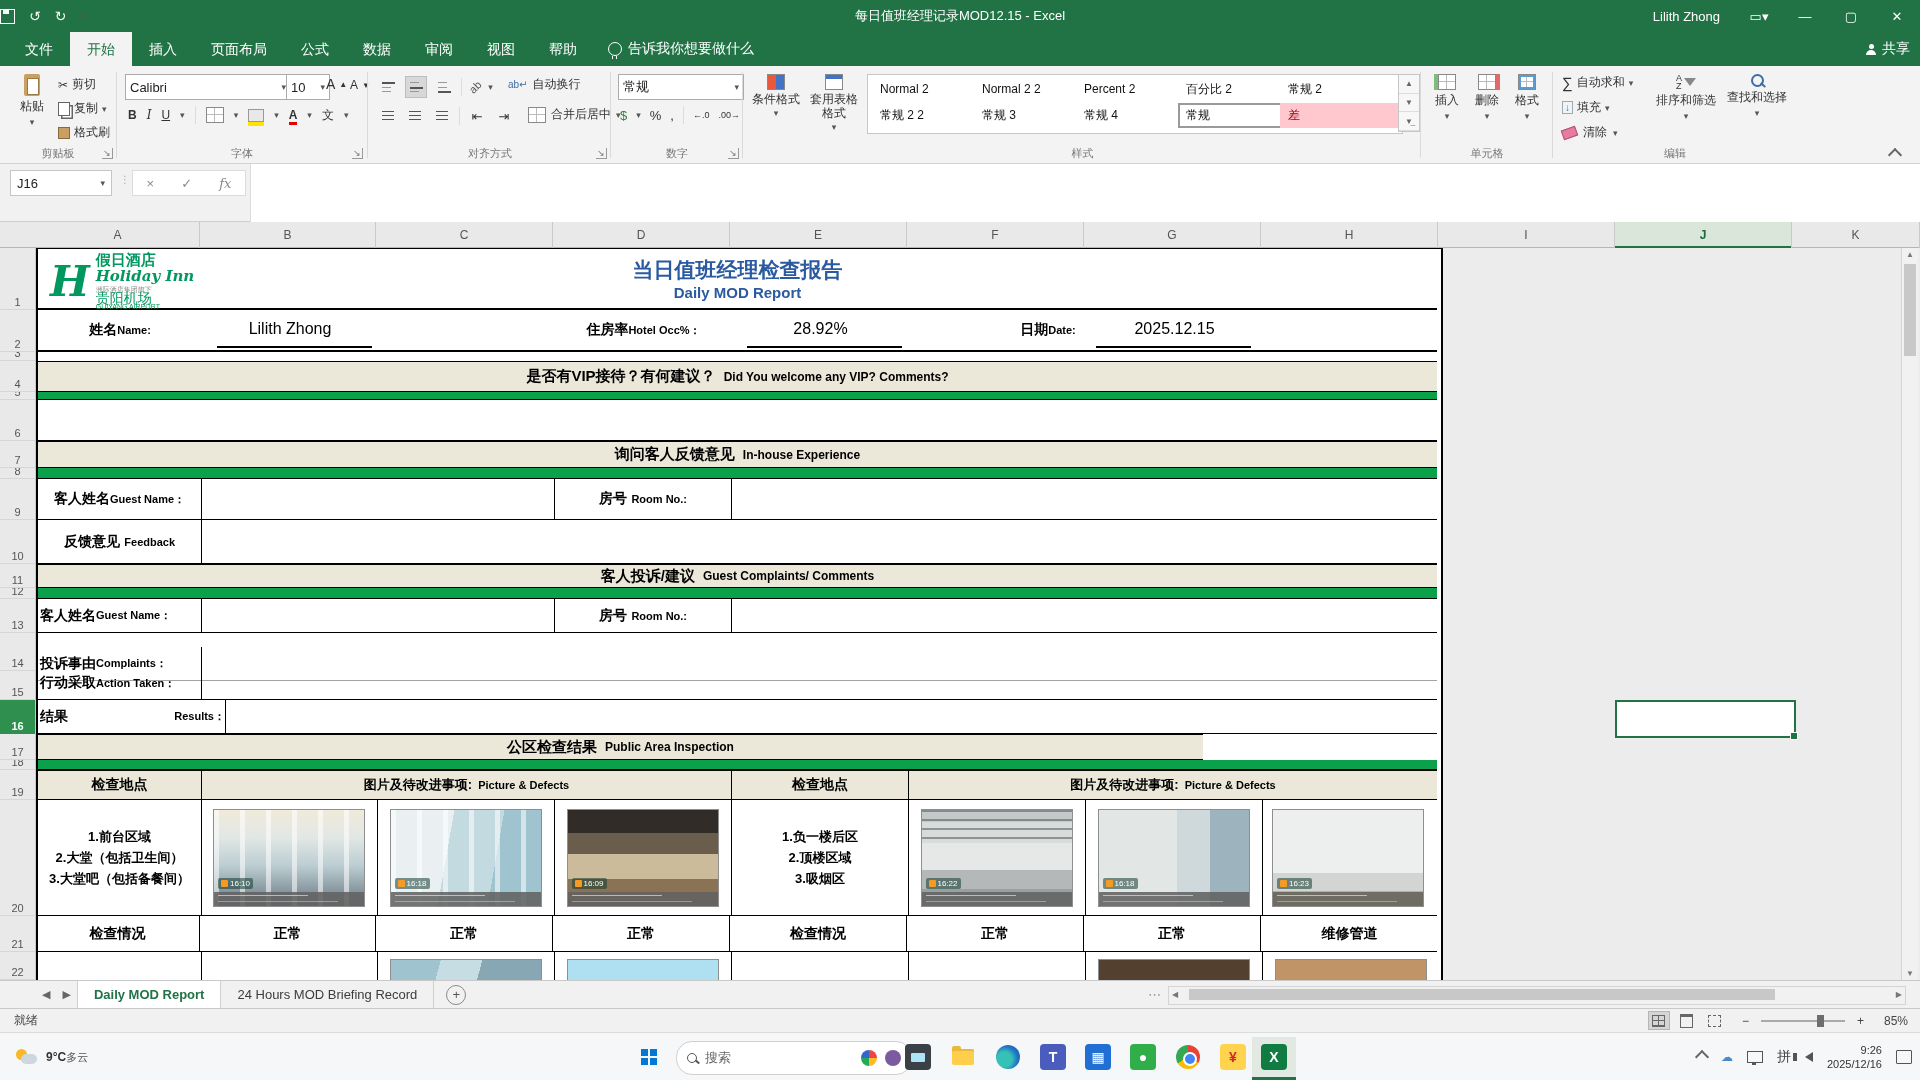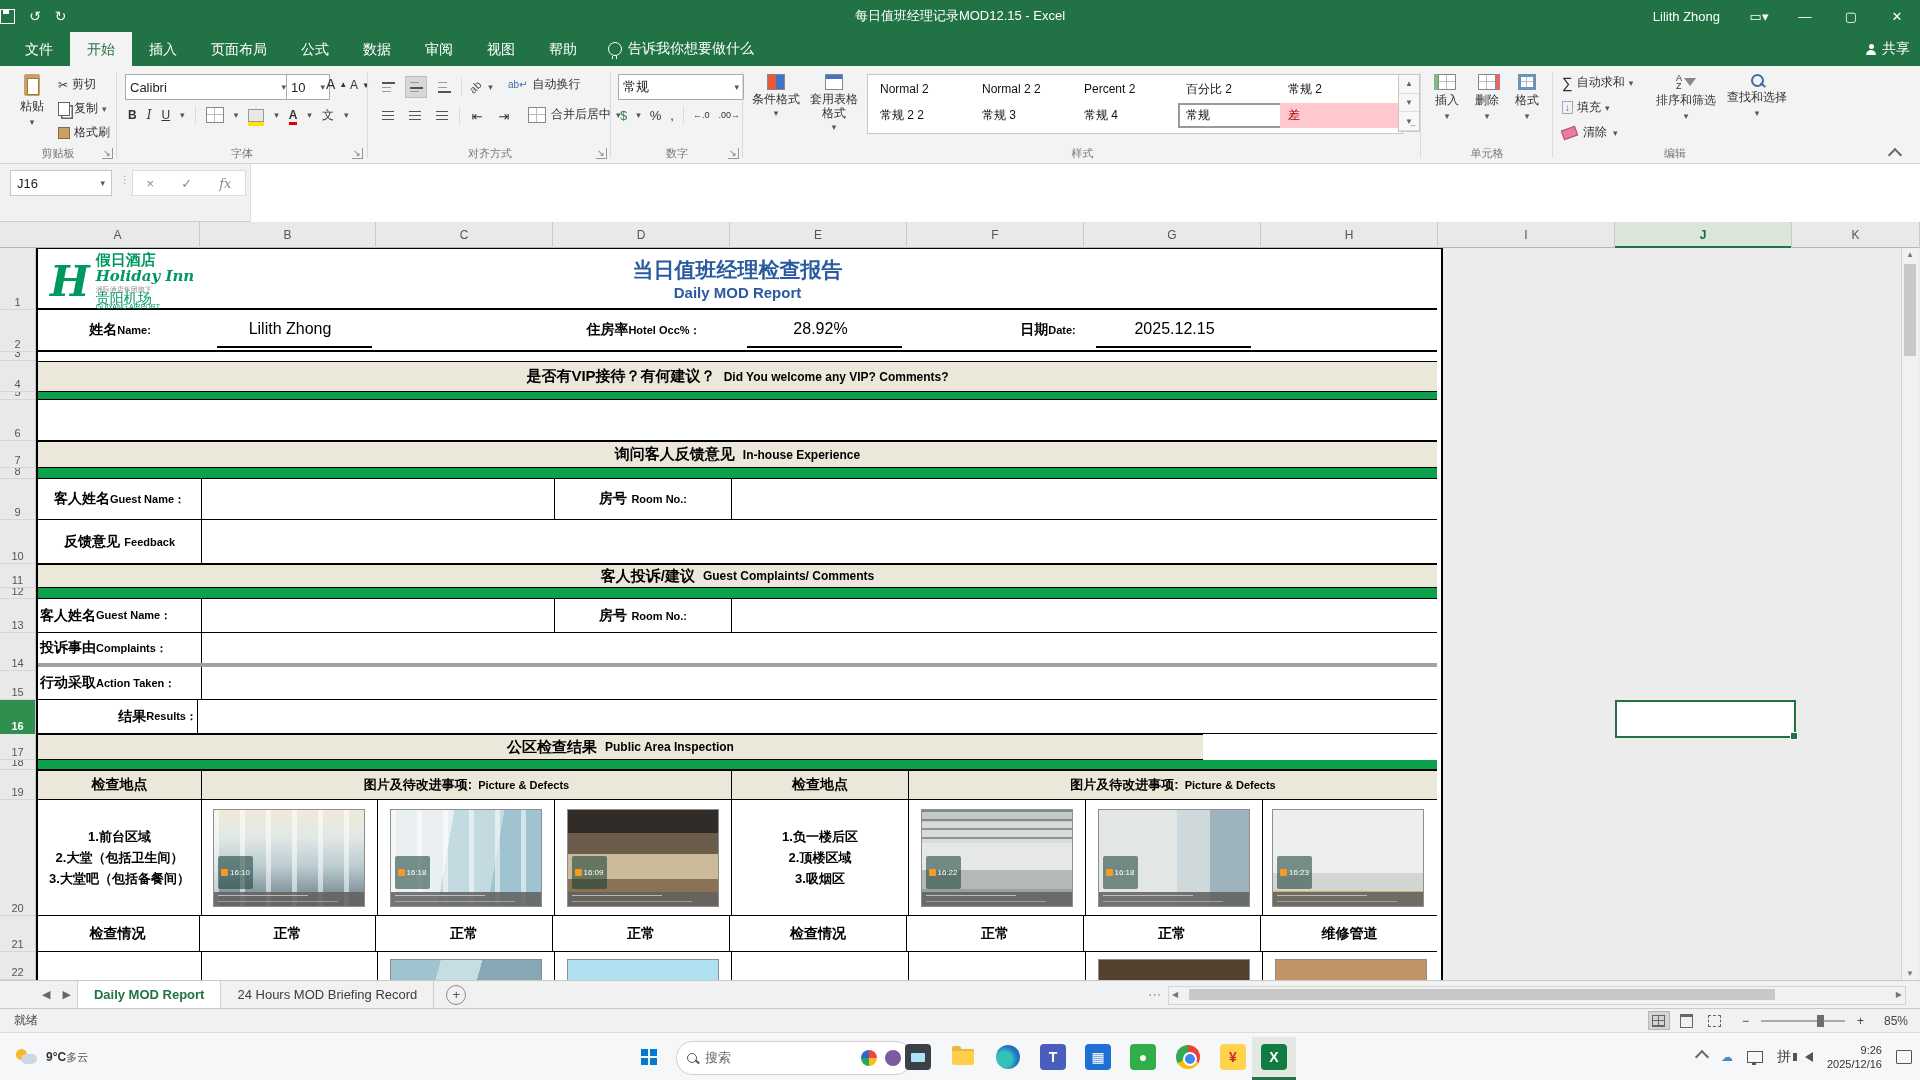--- a/index.html
+++ b/index.html
@@ -91,21 +91,21 @@
   .lbl-cn{font-weight:bold;font-size:14px;color:#000}
   .lbl-en{font-weight:bold;font-size:11px;color:#000}
   .uline{position:absolute;height:2px;background:#000}
   .val{position:absolute;font-size:16px;color:#000;text-align:center}
   .locs{display:flex;flex-direction:column;align-items:center;justify-content:center;gap:3px;font-weight:bold;font-size:13px;color:#000}
   .statustxt{font-weight:bold;font-size:14px;color:#000}
   .photo{position:absolute;width:150px;border:1px solid #8e8e8e;overflow:hidden}
   .pcap{position:absolute;left:0;bottom:0;width:100%;height:14px;background:rgba(98,98,98,.88);
     background-image:linear-gradient(rgba(255,255,255,.55) 1px,transparent 1px),linear-gradient(rgba(255,255,255,.35) 1px,transparent 1px);
     background-size:60% 6px,80% 6px;background-position:4px 3px,4px 9px;background-repeat:no-repeat no-repeat}
-  .pbadge{position:absolute;left:4px;bottom:17px;display:flex;align-items:center;gap:2px;background:rgba(20,60,50,.55);border-radius:2px;padding:12px 3px;color:#fff;font-size:8px}
+  .pbadge{position:absolute;left:4px;bottom:17px;display:flex;align-items:center;gap:2px;background:rgba(20,60,50,.55);border-radius:2px;padding:1px 3px;color:#fff;font-size:8px}
   .pbadge i{width:7px;height:7px;background:#f59a23;border-radius:1px}
   .p1{background:linear-gradient(180deg,#f0ead9 0%,#e2e8e6 28%,#bccdd2 58%,#8fa0a8 80%,#6e7a81 100%)}
   .p1:before,.p2:before{content:"";position:absolute;inset:0;background:repeating-linear-gradient(90deg,rgba(255,255,255,.55) 0 5px,rgba(255,255,255,0) 5px 26px)}
   .p2{background:linear-gradient(100deg,#eaf0f1 0 38%,#c3dae0 38% 68%,#9fc3cf 68%)}
   .p3{background:linear-gradient(180deg,#312c27 0 24%,#6b5d4b 24% 46%,#cbbb9a 46% 72%,#8a7354 72%)}
   .p4{background:linear-gradient(180deg,#c3c8c9 0 12%,#d8dcdb 12% 34%,#e6e8e7 34% 62%,#b4b8b8 62% 82%,#9aa0a0 82%)}
   .p4:before{content:"";position:absolute;inset:0;background:repeating-linear-gradient(0deg,rgba(70,75,78,.5) 0 2px,transparent 2px 9px);height:30%}
   .p5{background:linear-gradient(90deg,#e2e6e5 0 52%,#cfd8da 52% 74%,#9db4bf 74%)}
   .p6{background:linear-gradient(180deg,#ecEFee 0 66%,#d2d5d2 66% 84%,#c8b468 84%)}
   .q1{background:linear-gradient(105deg,#9fc4cf 0 30%,#c6dde4 30% 55%,#88a7b5 55%)}
@@ -544,38 +544,38 @@
 
     <div class="frow" style="top:351px;height:34px;border-bottom:1px solid #000;left:2px;width:1399px">
       <div class="cell" style="left:0;width:164px;border-right:1px solid #000;justify-content:flex-start;padding-left:2px">
           <span class="lbl-cn">客人姓名</span>
           <span class="lbl-en">Guest Name：</span>
         </div>
       <div class="cell" style="left:164px;width:353px;border-right:1px solid #000"></div>
       <div class="cell" style="left:517px;width:177px;border-right:1px solid #000"><span class="lbl-cn">房号</span>&nbsp;<span class="lbl-en">Room No.:</span></div>
     </div>
 
-    <div class="frow" style="top:385px;height:34px;border-bottom:4px solid #a3a3a3;left:2px;width:1399px">
+    <div class="frow" style="top:399px;height:34px;border-bottom:1px solid #a3a3a3;left:2px;width:1399px">
       <div class="cell" style="left:0;width:164px;border-right:1px solid #000;justify-content:flex-start;padding-left:2px">
           <span class="lbl-cn">投诉事由</span>
           <span class="lbl-en">Complaints：</span>
         </div>
       <div class="cell" style="left:164px;width:1235px"></div>
     </div>
 
     <div class="frow" style="top:419px;height:33px;border-bottom:1px solid #000;left:2px;width:1399px">
       <div class="cell" style="left:0;width:164px;border-right:1px solid #000;justify-content:flex-start;padding-left:2px">
           <span class="lbl-cn">行动采取</span>
           <span class="lbl-en">Action Taken：</span>
         </div>
       <div class="cell" style="left:164px;width:1235px"></div>
     </div>
 
     <div class="frow" style="top:452px;height:34px;border-bottom:1.5px solid #000;left:2px;width:1399px">
-      <div class="cell" style="left:0;width:160px;border-right:1px solid #000;justify-content:flex-end;padding-left:2px">
+      <div class="cell" style="left:0;width:188px;border-right:1px solid #000;justify-content:space-between;padding-left:2px">
           <span class="lbl-cn">结果</span>
           <span class="lbl-en">Results：</span>
         </div>
       <div class="cell" style="left:164px;width:1235px"></div>
     </div>
 
     <div class="frow beige" style="top:486px;height:26px;left:2px;width:1165px">
       <span class="cn">公区检查结果</span>
         <span class="en">Public Area Inspection</span>
     </div>

